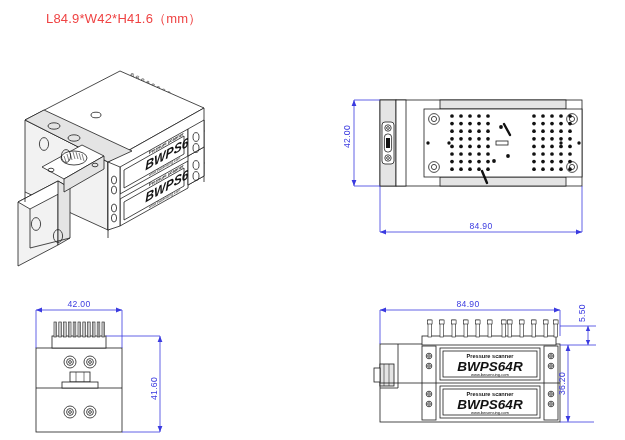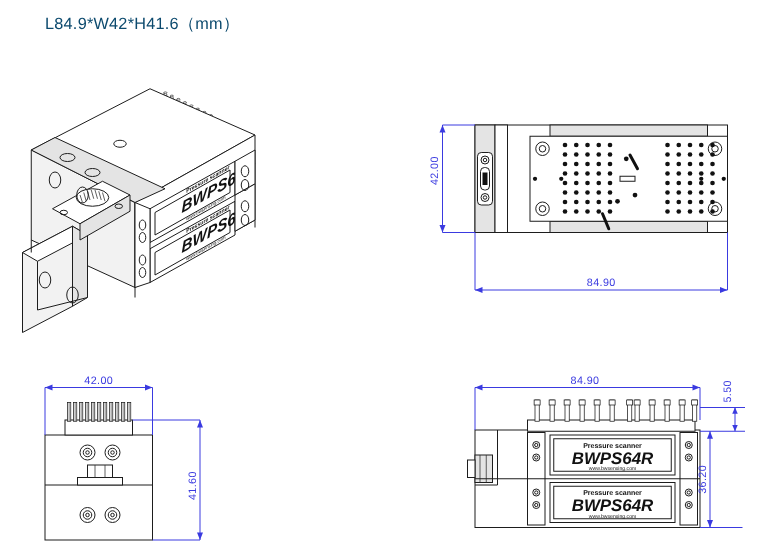--- a/index.html
+++ b/index.html
@@ -2,22 +2,22 @@
 <html><head>
 <meta charset="utf-8">
 <style>
   html,body{margin:0;padding:0;background:#ffffff;}
   body{
     width:625px;height:440px;position:relative;overflow:hidden;
     font-family:"Liberation Sans","DejaVu Sans",sans-serif;
     color:#000;
   }
   #title{
-    position:absolute;left:36px;top:10px;
-    font-size:13px;letter-spacing:.2px;color:#0c4a6e;white-space:nowrap;
+    position:absolute;left:46px;top:10px;
+    font-size:13px;letter-spacing:.2px;color:#ef4444;white-space:nowrap;
   }
   .view{position:absolute;}
   .svgwrap{display:block;}
   svg{display:block;overflow:visible;}
   .ln{stroke:#1d1d1d;fill:none;stroke-width:.8;}
   .ln-thin{stroke:#2b2b2b;fill:none;stroke-width:.6;}
   .fillw{fill:#ffffff;stroke:#1d1d1d;stroke-width:.8;}
   .fillg{fill:#f2f2f2;stroke:#1d1d1d;stroke-width:.8;}
   .fillgg{fill:#e4e4e4;stroke:#1d1d1d;stroke-width:.8;}
   .dot{fill:#111;}

